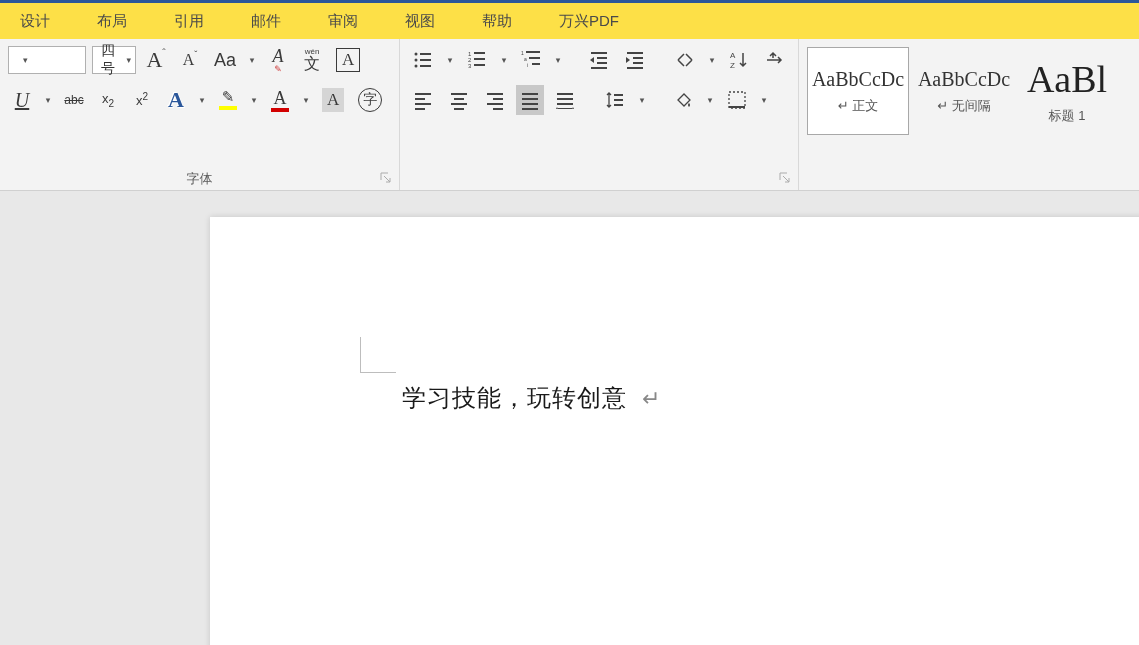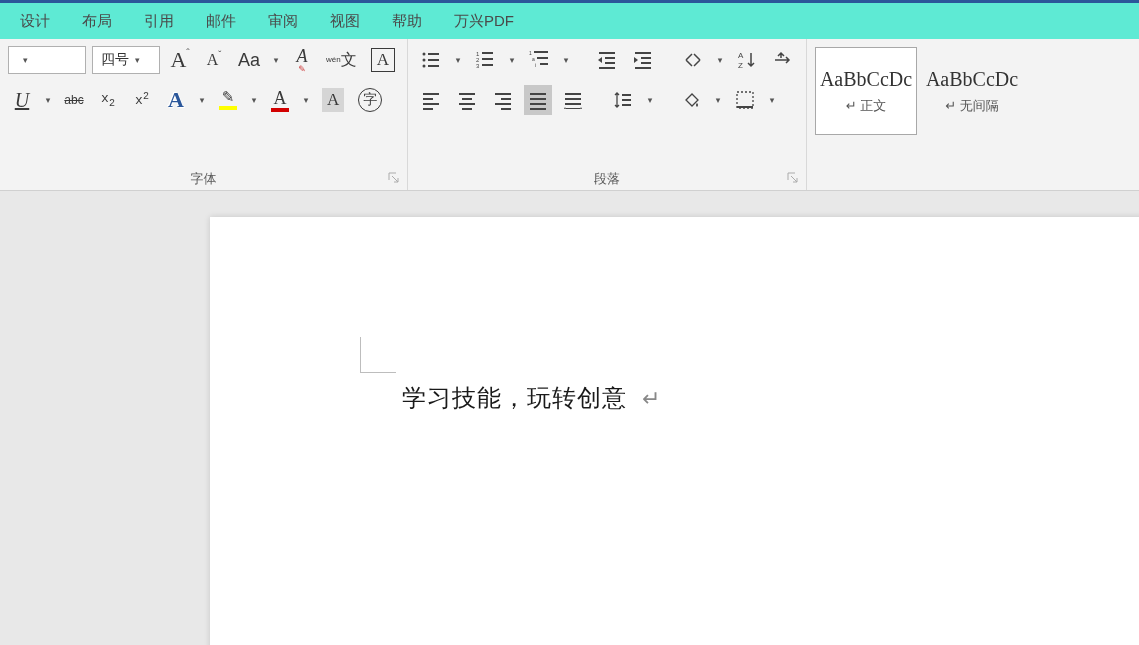--- a/index.html
+++ b/index.html
@@ -16,24 +16,24 @@
       display: flex;
       flex-direction: column;
     }
     .titlebar-line {
       height: 3px;
       background: #2b579a;
     }
     .menubar {
       display: flex;
       align-items: center;
-      background: #5eead4;
+      background: #fde047;
       height: 36px;
       padding-left: 4px;
-      gap: 0;
+      gap: 15px;
     }
     .menubar-item {
       padding: 6px 16px;
       font-size: 15px;
       color: #4a4a4a;
       cursor: pointer;
     }
     .ribbon {
       background: #f3f3f3;
       display: flex;
@@ -185,21 +185,21 @@
       letter-spacing: 1px;
     }
     .pilcrow {
       font-family: "Segoe UI Symbol", sans-serif;
       color: #888;
       font-size: 22px;
       margin-left: 8px;
     }
     .underline-A { text-decoration: underline; font-family: "Times New Roman"; font-size: 20px; font-style: italic; }
     .strike { text-decoration: line-through; font-size: 12px; }
-    .sub { font-size: 13px; font-family: Liberation Mono, monospace; }
+    .sub { font-size: 13px; }
     .sub sub, .sub sup { font-size: 10px; }
     .color-underline {
       display: inline-flex;
       flex-direction: column;
       align-items: center;
       line-height: 1;
     }
     .color-bar {
       width: 18px;
       height: 4px;
@@ -226,21 +226,21 @@
       padding: 2px 5px;
       font-family: "Times New Roman", serif;
       font-size: 17px;
     }
     .highlighted-justify {
       background: #c8c8c8;
       padding: 2px;
     }
     .ruby-container {
       display: inline-flex;
-      flex-direction: row;
+      flex-direction: column;
       align-items: center;
       line-height: 1;
     }
     .ruby-top {
       font-size: 8px;
       color: #3a3a3a;
     }
   </style>
 </head>
 <body>
@@ -261,21 +261,21 @@
 
   <div class="ribbon">
 
     <div class="ribbon-group" style="min-width:400px">
       <div class="group-rows">
         <div class="row">
           <div class="combo" style="width:78px">
             <span></span>
             <span class="combo-arrow">▾</span>
           </div>
-          <div class="combo" style="width:68px">
+          <div class="combo" style="width:44px">
             <span>四号</span>
             <span class="combo-arrow">▾</span>
           </div>
           <div class="btn" style="font-family:'Times New Roman';font-size:22px">A<span style="font-size:10px;position:relative;top:-8px">ˆ</span></div>
           <div class="btn" style="font-family:'Times New Roman';font-size:16px">A<span style="font-size:9px;position:relative;top:-6px">ˇ</span></div>
           <div class="btn">
               <span>Aa</span>
             </div>
           <div class="dd">▾</div>
           <div class="btn">
@@ -479,37 +479,40 @@
           <div class="dd">▾</div>
           <div class="btn">
             <svg viewBox="0 0 22 22">
                 <rect x="3" y="3" width="16" height="16" stroke="#444" stroke-width="1.3" fill="none" stroke-dasharray="2 2"></rect>
                 <rect x="3" y="17" width="16" height="2" fill="#444"></rect>
               </svg>
           </div>
           <div class="dd">▾</div>
         </div>
       </div>
-      <div class="group-label">段落</div>
       <div class="launcher">
         <svg viewBox="0 0 14 14">
             <path d="M2 2 h7 M2 2 v7 M5 5 l6 6 M11 11 v-4 M11 11 h-4" stroke="#666" stroke-width="1" fill="none"></path>
           </svg>
       </div>
     </div>
 
     <div class="ribbon-group" style="padding:4px 4px 2px 4px;border-right:none">
       <div class="style-gallery">
         <div class="style-card selected">
           <div class="style-preview">AaBbCcDc</div>
           <div class="style-name">↵ <span>正文</span></div>
         </div>
         <div class="style-card">
           <div class="style-preview">AaBbCcDc</div>
           <div class="style-name">↵ <span>无间隔</span></div>
+        </div>
+        <div class="style-card" style="width:96px">
+          <div class="style-preview big">AaBl</div>
+          <div class="style-name">标题 1</div>
         </div>
       </div>
     </div>
 
   </div>
 
   <div class="workspace">
     <div class="page">
       <div class="corner-mark"></div>
       <div class="doc-text">

